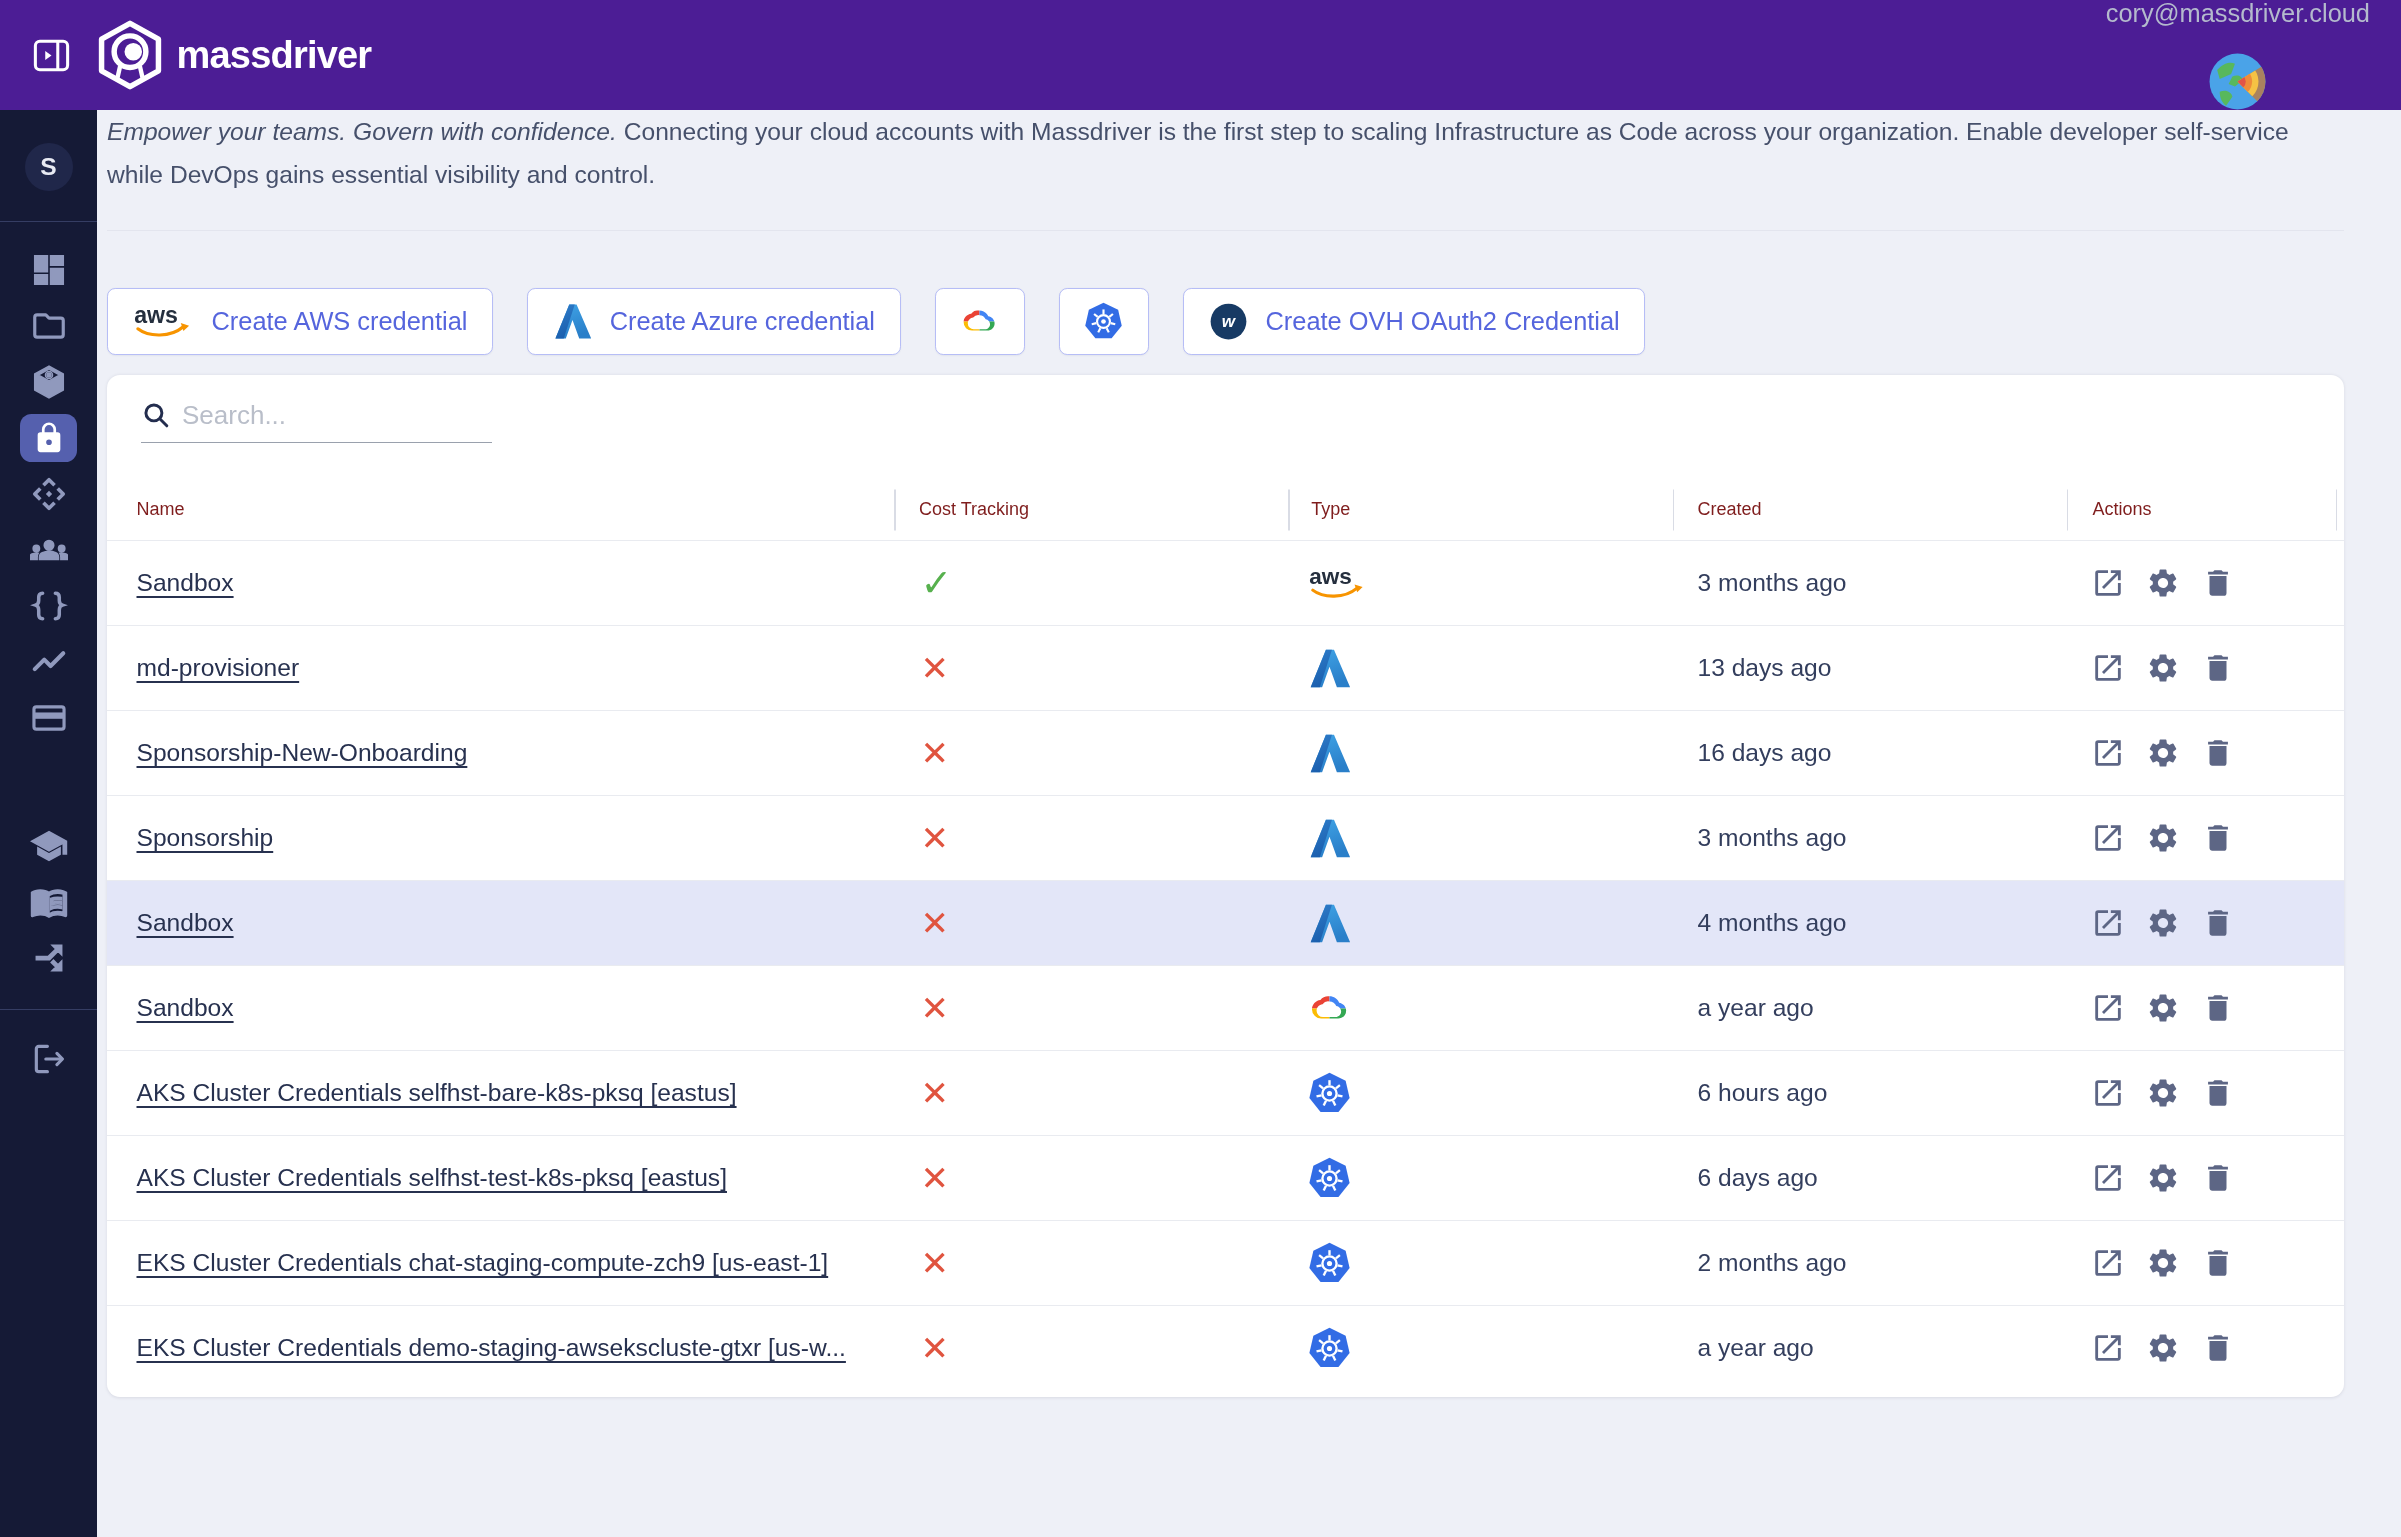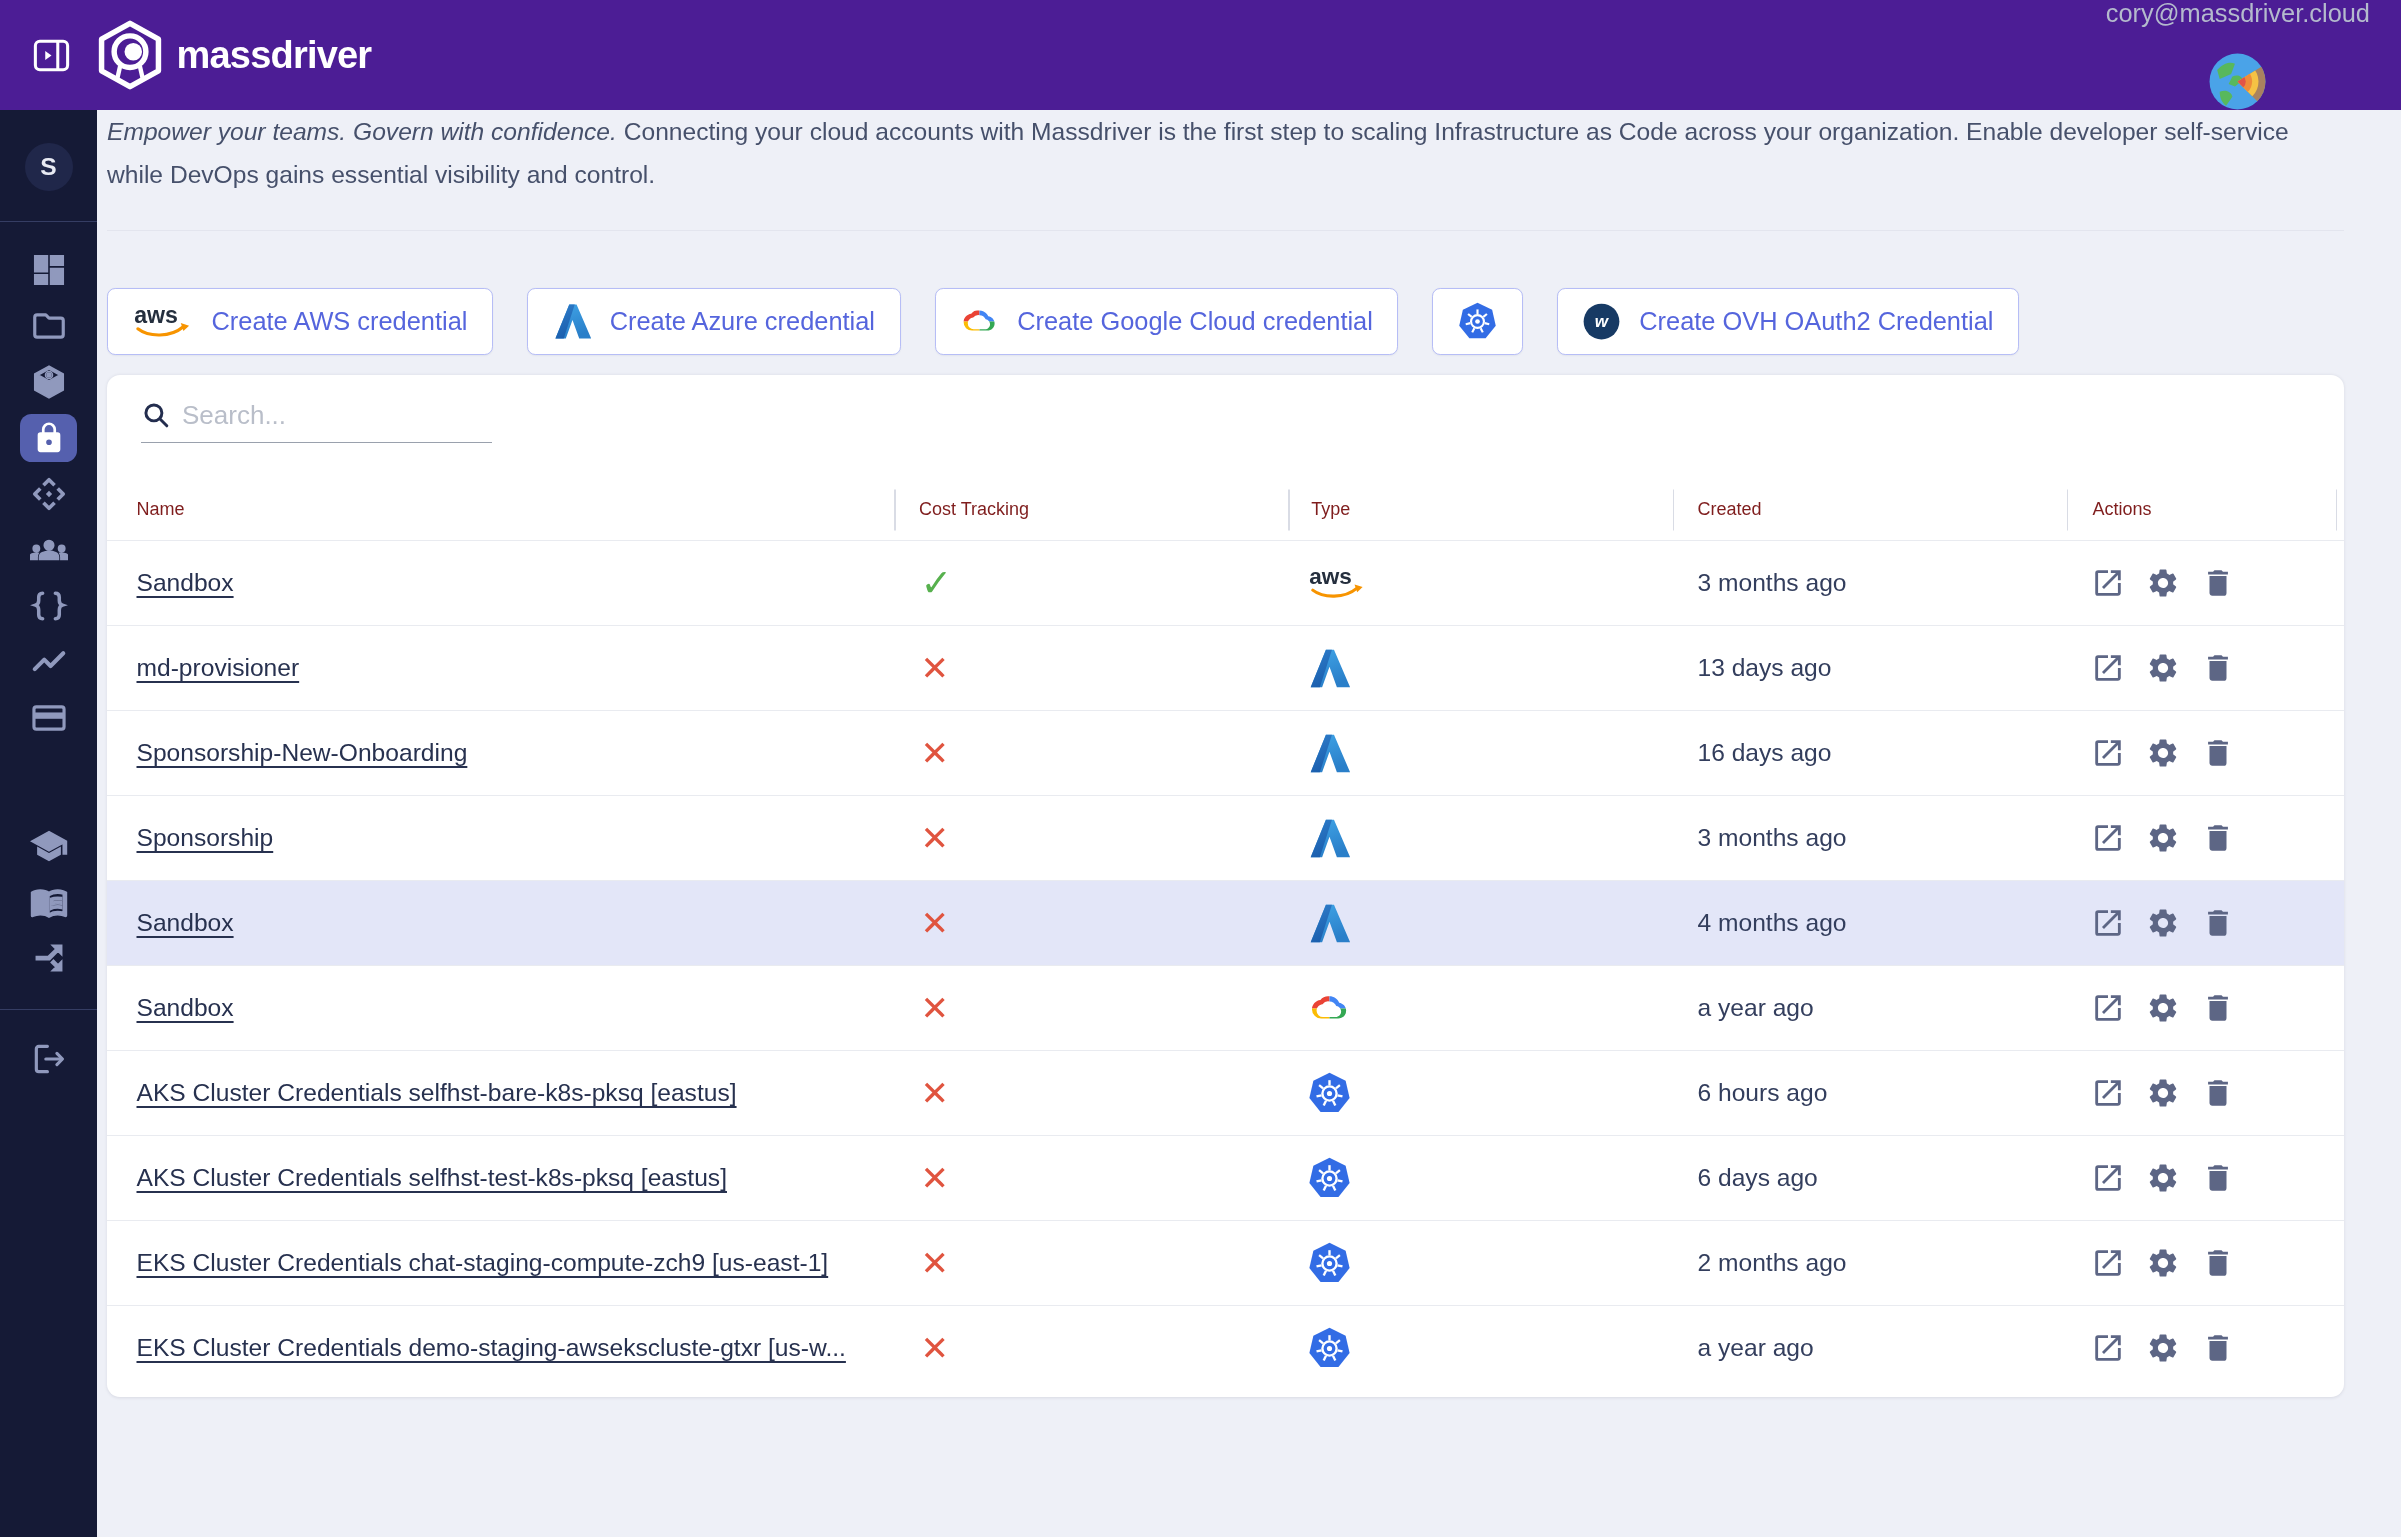--- a/index.html
+++ b/index.html
@@ -253,21 +253,20 @@
     </defs>
     <g clip-path="url(#gcClip)">
       <rect x="0" y="0" width="12" height="12" fill="#ea4335"></rect>
       <rect x="12" y="0" width="12" height="12" fill="#4285f4"></rect>
       <rect x="0" y="12" width="12" height="12" fill="#fbbc05"></rect>
       <rect x="12" y="12" width="12" height="12" fill="#34a853"></rect>
       <path d="M12 8.1c1.7 0 3.2 1 3.8 2.5 1.5.2 2.7 1.5 2.7 3.1 0 1.7-1.4 3.1-3.1 3.1H8.4a3.6 3.6 0 0 1-3.6-3.6c0-1.9 1.5-3.4 3.3-3.6A4 4 0 0 1 12 8.1z" fill="#ffffff"></path>
     </g>
   </svg>
 </span>
-      <span>Create Google Cloud credential</span>
     </button>
     <button class="cloud-btn">
       <span class="btn-icon">
   <svg viewBox="0 0 100 100" xmlns="http://www.w3.org/2000/svg">
     <polygon points="50,2 87.5,20.1 96.8,60.7 70.8,93.2 29.2,93.2 3.2,60.7 12.5,20.1" fill="#326ce5"></polygon>
     <g stroke="#ffffff" stroke-width="5.5" fill="none">
       <circle cx="50" cy="50" r="16.5"></circle>
       <line x1="50" y1="31" x2="50" y2="19"></line>
       <line x1="64.9" y1="38.2" x2="74.2" y2="30.7"></line>
       <line x1="68.5" y1="54.2" x2="80.2" y2="56.9"></line>

